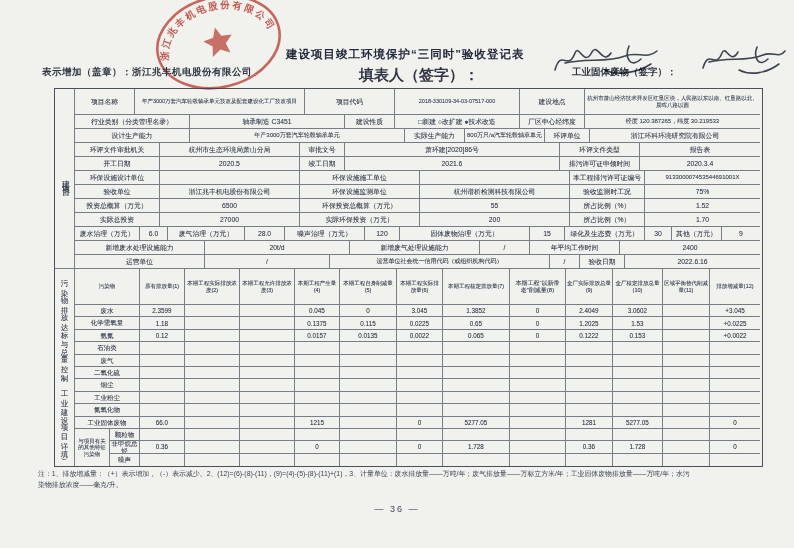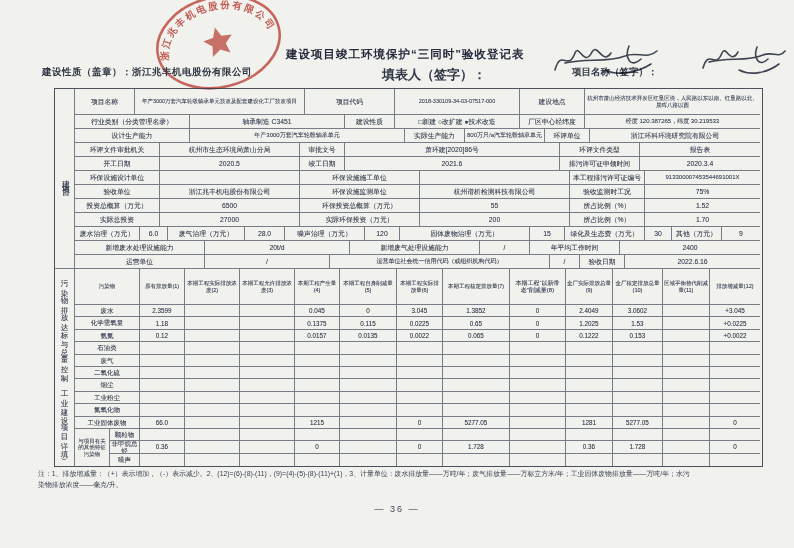--- a/index.html
+++ b/index.html
@@ -11,21 +11,21 @@
   html,body{margin:0;padding:0;}
   body{
     width:794px;height:548px;overflow:hidden;position:relative;
     background:#f1f1ee;
     font-family:"Liberation Sans","DejaVu Sans",sans-serif;
     color:var(--ink);
   }
   .page{position:absolute;inset:0;}
   .hdr-issuer{position:absolute;left:42px;top:66px;font-size:9.5px;font-weight:bold;letter-spacing:.5px;color:#2f3542;}
   .hdr-title{position:absolute;left:286px;top:47px;font-size:11.5px;font-weight:bold;letter-spacing:1px;color:#23293a;}
-  .hdr-sign{position:absolute;left:382px;top:66px;font-size:13px;font-weight:bold;color:#2f3542;}
+  .hdr-sign{position:absolute;left:359px;top:66px;font-size:15px;font-weight:bold;color:#2f3542;}
   .hdr-agent{position:absolute;left:572px;top:66px;font-size:9.5px;font-weight:bold;color:#2f3542;}
   .stamp{position:absolute;left:152px;top:-6px;transform:rotate(-14deg);mix-blend-mode:multiply;opacity:.82;}
   .sig{position:absolute;mix-blend-mode:multiply;}
   .sig1{left:545px;top:38px;}
   .sig2{left:695px;top:40px;}
 
   .form{
     position:absolute;left:54px;top:88px;width:707px;
     border:1.2px solid var(--bdDark);
     display:flex;flex-direction:column;
@@ -67,26 +67,26 @@
     <defs>
       <path id="arcTop" d="M 14 56 A 53 41 0 1 1 120 56" fill="none"></path>
     </defs>
     <ellipse cx="67" cy="48" rx="62" ry="45" fill="none" stroke="var(--stamp)" stroke-width="2.6" opacity="0.9"></ellipse>
     <path d="M67 33 L71.2 42.6 L81.6 43.8 L73.8 50.8 L76 61.1 L67 55.7 L58 61.1 L60.2 50.8 L52.4 43.8 L62.8 42.6 Z" fill="var(--stamp)" opacity="0.85"></path>
     <text font-size="9.5" letter-spacing="2.2" fill="var(--stamp)" font-weight="bold">
       <textPath href="#arcTop" startOffset="2">浙江兆丰机电股份有限公司</textPath>
     </text>
   </svg>
 
-  <div class="hdr-issuer"><span>建设性质（盖章）：</span><span>浙江兆丰机电股份有限公司</span></div>
+  <div class="hdr-issuer"><span>表示增加（盖章）：</span><span>浙江兆丰机电股份有限公司</span></div>
 
   <div class="hdr-title">建设项目竣工环境保护“三同时”验收登记表</div>
 
   <div class="hdr-sign">填表人（签字）：</div>
-  <div class="hdr-agent">项目名称（签字）：</div>
+  <div class="hdr-agent">工业固体废物（签字）：</div>
 
   <svg class="sig sig1" width="120" height="46" viewBox="0 0 120 46">
     <g fill="none" stroke="#28303f" stroke-width="1.6" stroke-linecap="round" opacity="0.88">
       <path d="M10 32 C16 10 23 34 30 15 C34 5 39 30 47 14 C53 4 57 28 66 15"></path>
       <path d="M20 25 C42 20 62 25 80 18 C92 13 102 22 112 13"></path>
       <path d="M60 32 C72 38 92 35 106 26"></path>
       <path d="M84 8 C79 20 86 31 96 21"></path>
     </g>
   </svg>
 

